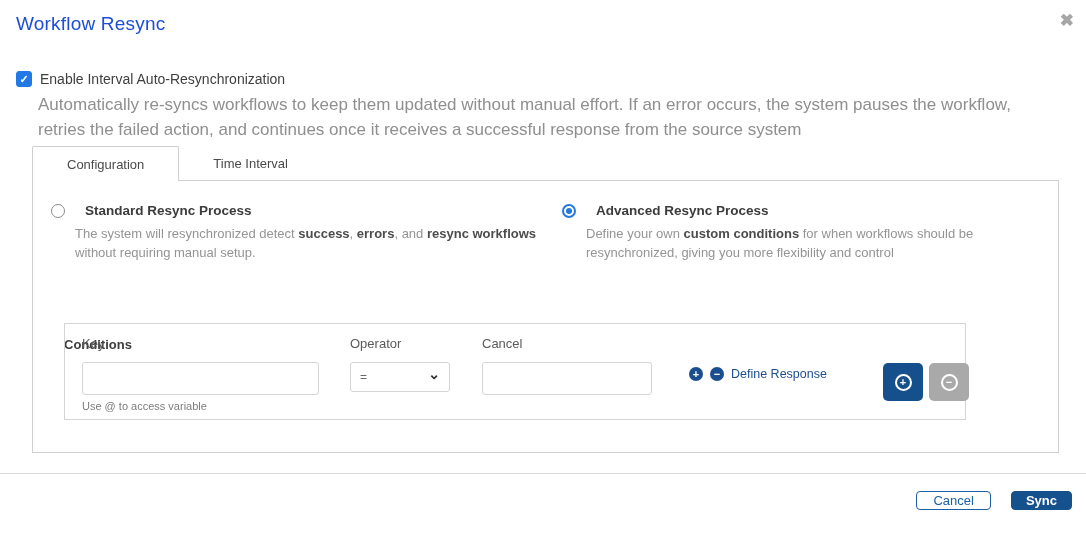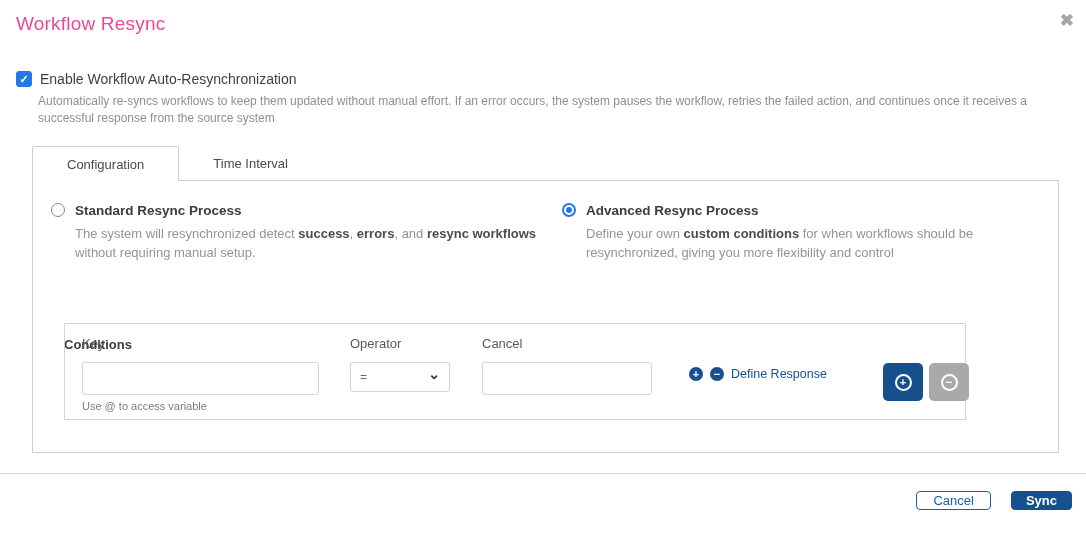--- a/index.html
+++ b/index.html
@@ -1,42 +1,42 @@
 <!DOCTYPE html>
 <html><head>
 <meta charset="utf-8">
 <style>
   * { margin:0; padding:0; box-sizing:border-box; }
   html,body { background:#fff; }
   body { font-family:"Liberation Sans", sans-serif; }
   .dialog { position:relative; width:1086px; height:533px; background:#fff; overflow:hidden; }
 
-  .dialog-title { position:absolute; left:16px; top:13px; font-size:19px; color:#ec4899; letter-spacing:.2px; }
+  .dialog-title { position:absolute; left:16px; top:13px; font-size:19px; color:#1d4ed8; letter-spacing:.2px; }
   .close-btn { position:absolute; right:12px; top:12px; font-size:17px; font-weight:bold; color:#a6a6a6; cursor:pointer; line-height:1; }
 
   
   .enable-row { position:absolute; left:16px; top:71px; display:flex; align-items:center; gap:8px; }
   .checkbox { width:16px; height:16px; border-radius:3px; border:1px solid #2278e4; background:#fff;
               display:inline-flex; align-items:center; justify-content:center; color:#fff; font-size:11px; font-weight:bold; }
   .checkbox.checked { background:#2278e4; }
   .enable-label { font-size:14px; color:#3f3f3f; }
-  .enable-desc { position:absolute; left:38px; top:93px; width:995px; font-size:12px; line-height:1.45; color:#8f8f8f; }
+  .enable-desc { position:absolute; left:38px; top:93px; width:995px; font-size:17px; line-height:1.45; color:#8f8f8f; }
 
   
   .tabs { position:absolute; left:32px; top:146px; display:flex; z-index:2; }
   .tab { height:35px; padding:0 34px; display:flex; align-items:center; font-size:13px; color:#4a4a4a; cursor:pointer; }
   .tab.active { background:#fff; border:1px solid #d0d0d0; border-bottom:none; border-radius:2px 2px 0 0; }
 
   
   .panel { position:absolute; left:32px; top:180px; width:1027px; height:273px; border:1px solid #d0d0d0; background:#fff; }
 
   .option { position:absolute; top:22px; }
   .option.standard { left:18px; width:490px; }
   .option.advanced { left:529px; width:480px; }
-  .option-head { display:flex; align-items:flex-start; gap:10px; }
+  .option-head { display:flex; align-items:flex-end; gap:20px; }
   .radio { width:14px; height:14px; border-radius:50%; border:1px solid #8a8a8a; background:#fff; position:relative; flex:0 0 auto; }
   .radio.checked { border:2px solid #2278e4; }
   .radio.checked::after { content:""; position:absolute; left:2px; top:2px; width:6px; height:6px; border-radius:50%; background:#2278e4; }
   .option-label { font-size:13.5px; font-weight:bold; color:#3c3c3c; }
   .option-desc { margin:7px 0 0 24px; font-size:13px; line-height:1.45; color:#949494; }
   .option-desc .b { font-weight:bold; color:#4c4c4c; }
 
   .conditions-heading { position:absolute; left:31px; top:112px; font-size:13px; font-weight:bold; color:#3c3c3c;margin-top:44px; }
 
   .cond-box { position:absolute; left:31px; top:142px; width:902px; height:97px; border:1px solid #d4d4d4; }
@@ -77,21 +77,21 @@
 
 <div class="dialog">
 
   <div class="dialog-title">Workflow Resync</div>
   <span class="close-btn">✖</span>
 
   <div class="enable-row">
     <span class="checkbox checked">
         <span>✓</span>
       </span>
-    <span class="enable-label">Enable Workflow Auto-Resynchronization</span>
+    <span class="enable-label">Enable Interval Auto-Resynchronization</span>
   </div>
   <div class="enable-desc">Automatically re-syncs workflows to keep them updated without manual effort. If an error occurs, the system pauses the workflow, retries the failed action, and continues once it receives a successful response from the source system</div>
 
   <div class="tabs">
     <div class="tab active">Configuration</div>
     <div class="tab">Time Interval</div>
   </div>
 
   <div class="panel">
 

